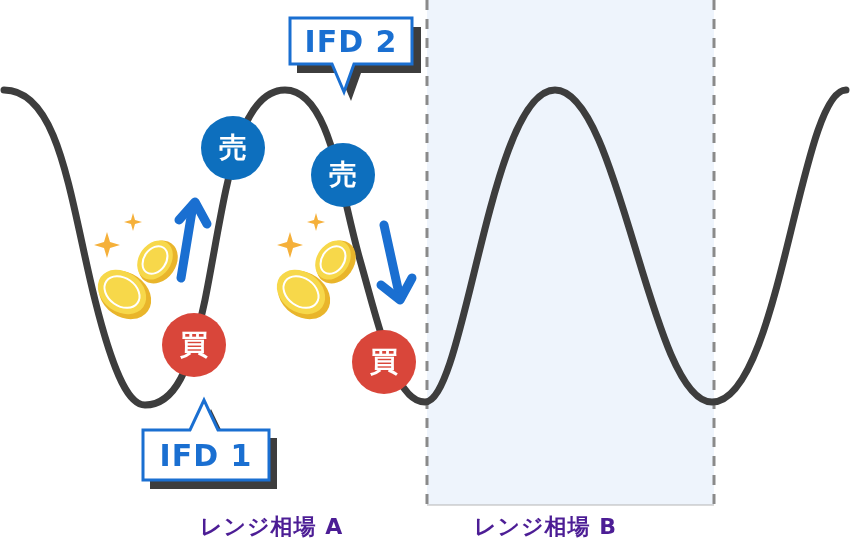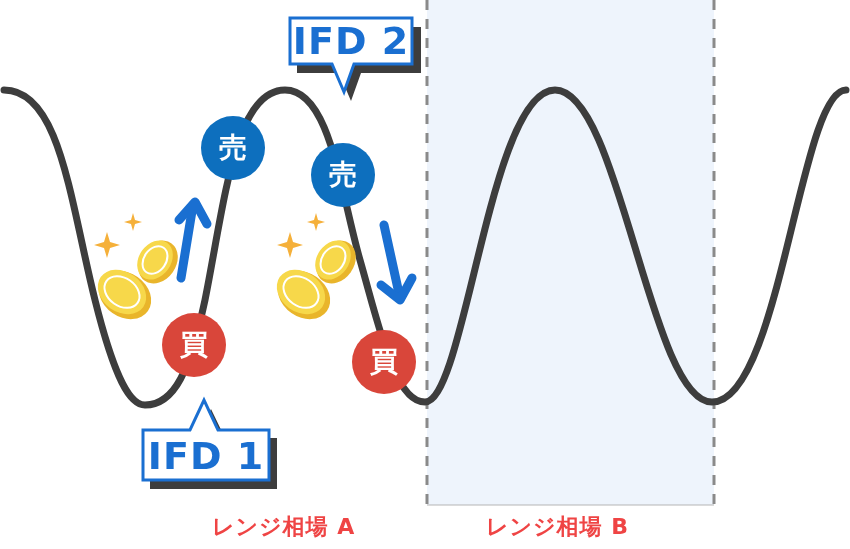--- a/index.html
+++ b/index.html
@@ -1,24 +1,24 @@
 <!DOCTYPE html>
 <html><head>
 <meta charset="utf-8">
 <style>
   html, body { margin: 0; padding: 0; background: #ffffff; }
   body { width: 850px; height: 549px; position: relative; overflow: hidden;
          font-family: "DejaVu Sans", "Liberation Sans", sans-serif; }
   #stage { position: absolute; left: 0; top: 0; width: 850px; height: 549px; }
   .range-label { position: absolute; top: 512px; font-size: 22px; font-weight: bold;
-                 color: #ef4444; letter-spacing: 1px; white-space: nowrap; margin-left: 12px; }
+                 color: #4c1d95; letter-spacing: 1px; white-space: nowrap; }
   .circle-label { position: absolute; width: 64px; height: 64px; border-radius: 50%;
                   color: #fff; font-size: 28px; font-weight: bold; display: flex;
                   align-items: center; justify-content: center; }
-  .callout-text { position: absolute; font-size: 38px; font-weight: bold; color: #1a6fd1;
+  .callout-text { position: absolute; font-size: 30px; font-weight: bold; color: #1a6fd1;
                   letter-spacing: 1px; display: flex; align-items: center; justify-content: center; }
 </style>
 </head>
 <body>
 
 <svg id="stage" viewBox="0 0 850 549" width="850" height="549" xmlns="http://www.w3.org/2000/svg">
 
   <rect x="427" y="0" width="287" height="505" fill="#eef4fc"></rect>
   <line x1="427" y1="0" x2="427" y2="505" stroke="#8a8a8a" stroke-width="3" stroke-dasharray="10 9"></line>
   <line x1="714" y1="0" x2="714" y2="505" stroke="#8a8a8a" stroke-width="3" stroke-dasharray="10 9"></line>

